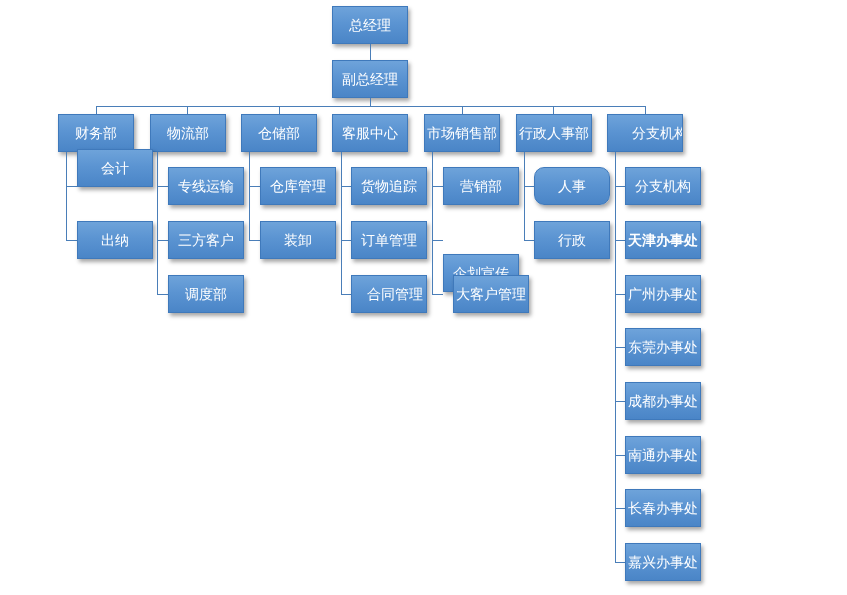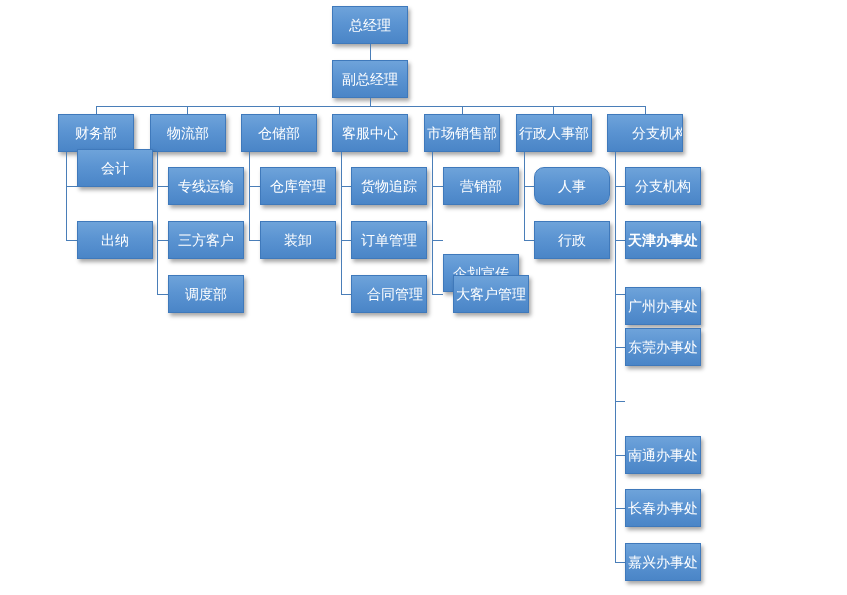--- a/index.html
+++ b/index.html
@@ -89,18 +89,19 @@
   <div class="line" style="left:615px;top:186px;width:10px;height:1px;"></div>
   <div class="line" style="left:615px;top:240px;width:10px;height:1px;"></div>
   <div class="line" style="left:615px;top:294px;width:10px;height:1px;"></div>
   <div class="line" style="left:615px;top:347px;width:10px;height:1px;"></div>
   <div class="line" style="left:615px;top:401px;width:10px;height:1px;"></div>
   <div class="line" style="left:615px;top:455px;width:10px;height:1px;"></div>
   <div class="line" style="left:615px;top:508px;width:10px;height:1px;"></div>
   <div class="line" style="left:615px;top:562px;width:10px;height:1px;"></div>
   <div class="node" style="left:625px;top:167px;">分支机构</div>
   <div class="node" style="left:625px;top:221px;font-weight:bold;">天津办事处</div>
-  <div class="node" style="left:625px;top:275px;margin-top:12px;">广州办事处</div>
+  <div class="node" style="left:625px;top:275px;">广州办事处</div>
   <div class="node" style="left:625px;top:328px;">东莞办事处</div>
+  <div class="node" style="left:625px;top:382px;">成都办事处</div>
   <div class="node" style="left:625px;top:436px;">南通办事处</div>
   <div class="node" style="left:625px;top:489px;">长春办事处</div>
   <div class="node" style="left:625px;top:543px;">嘉兴办事处</div>
 </div>
 
 </body></html>

